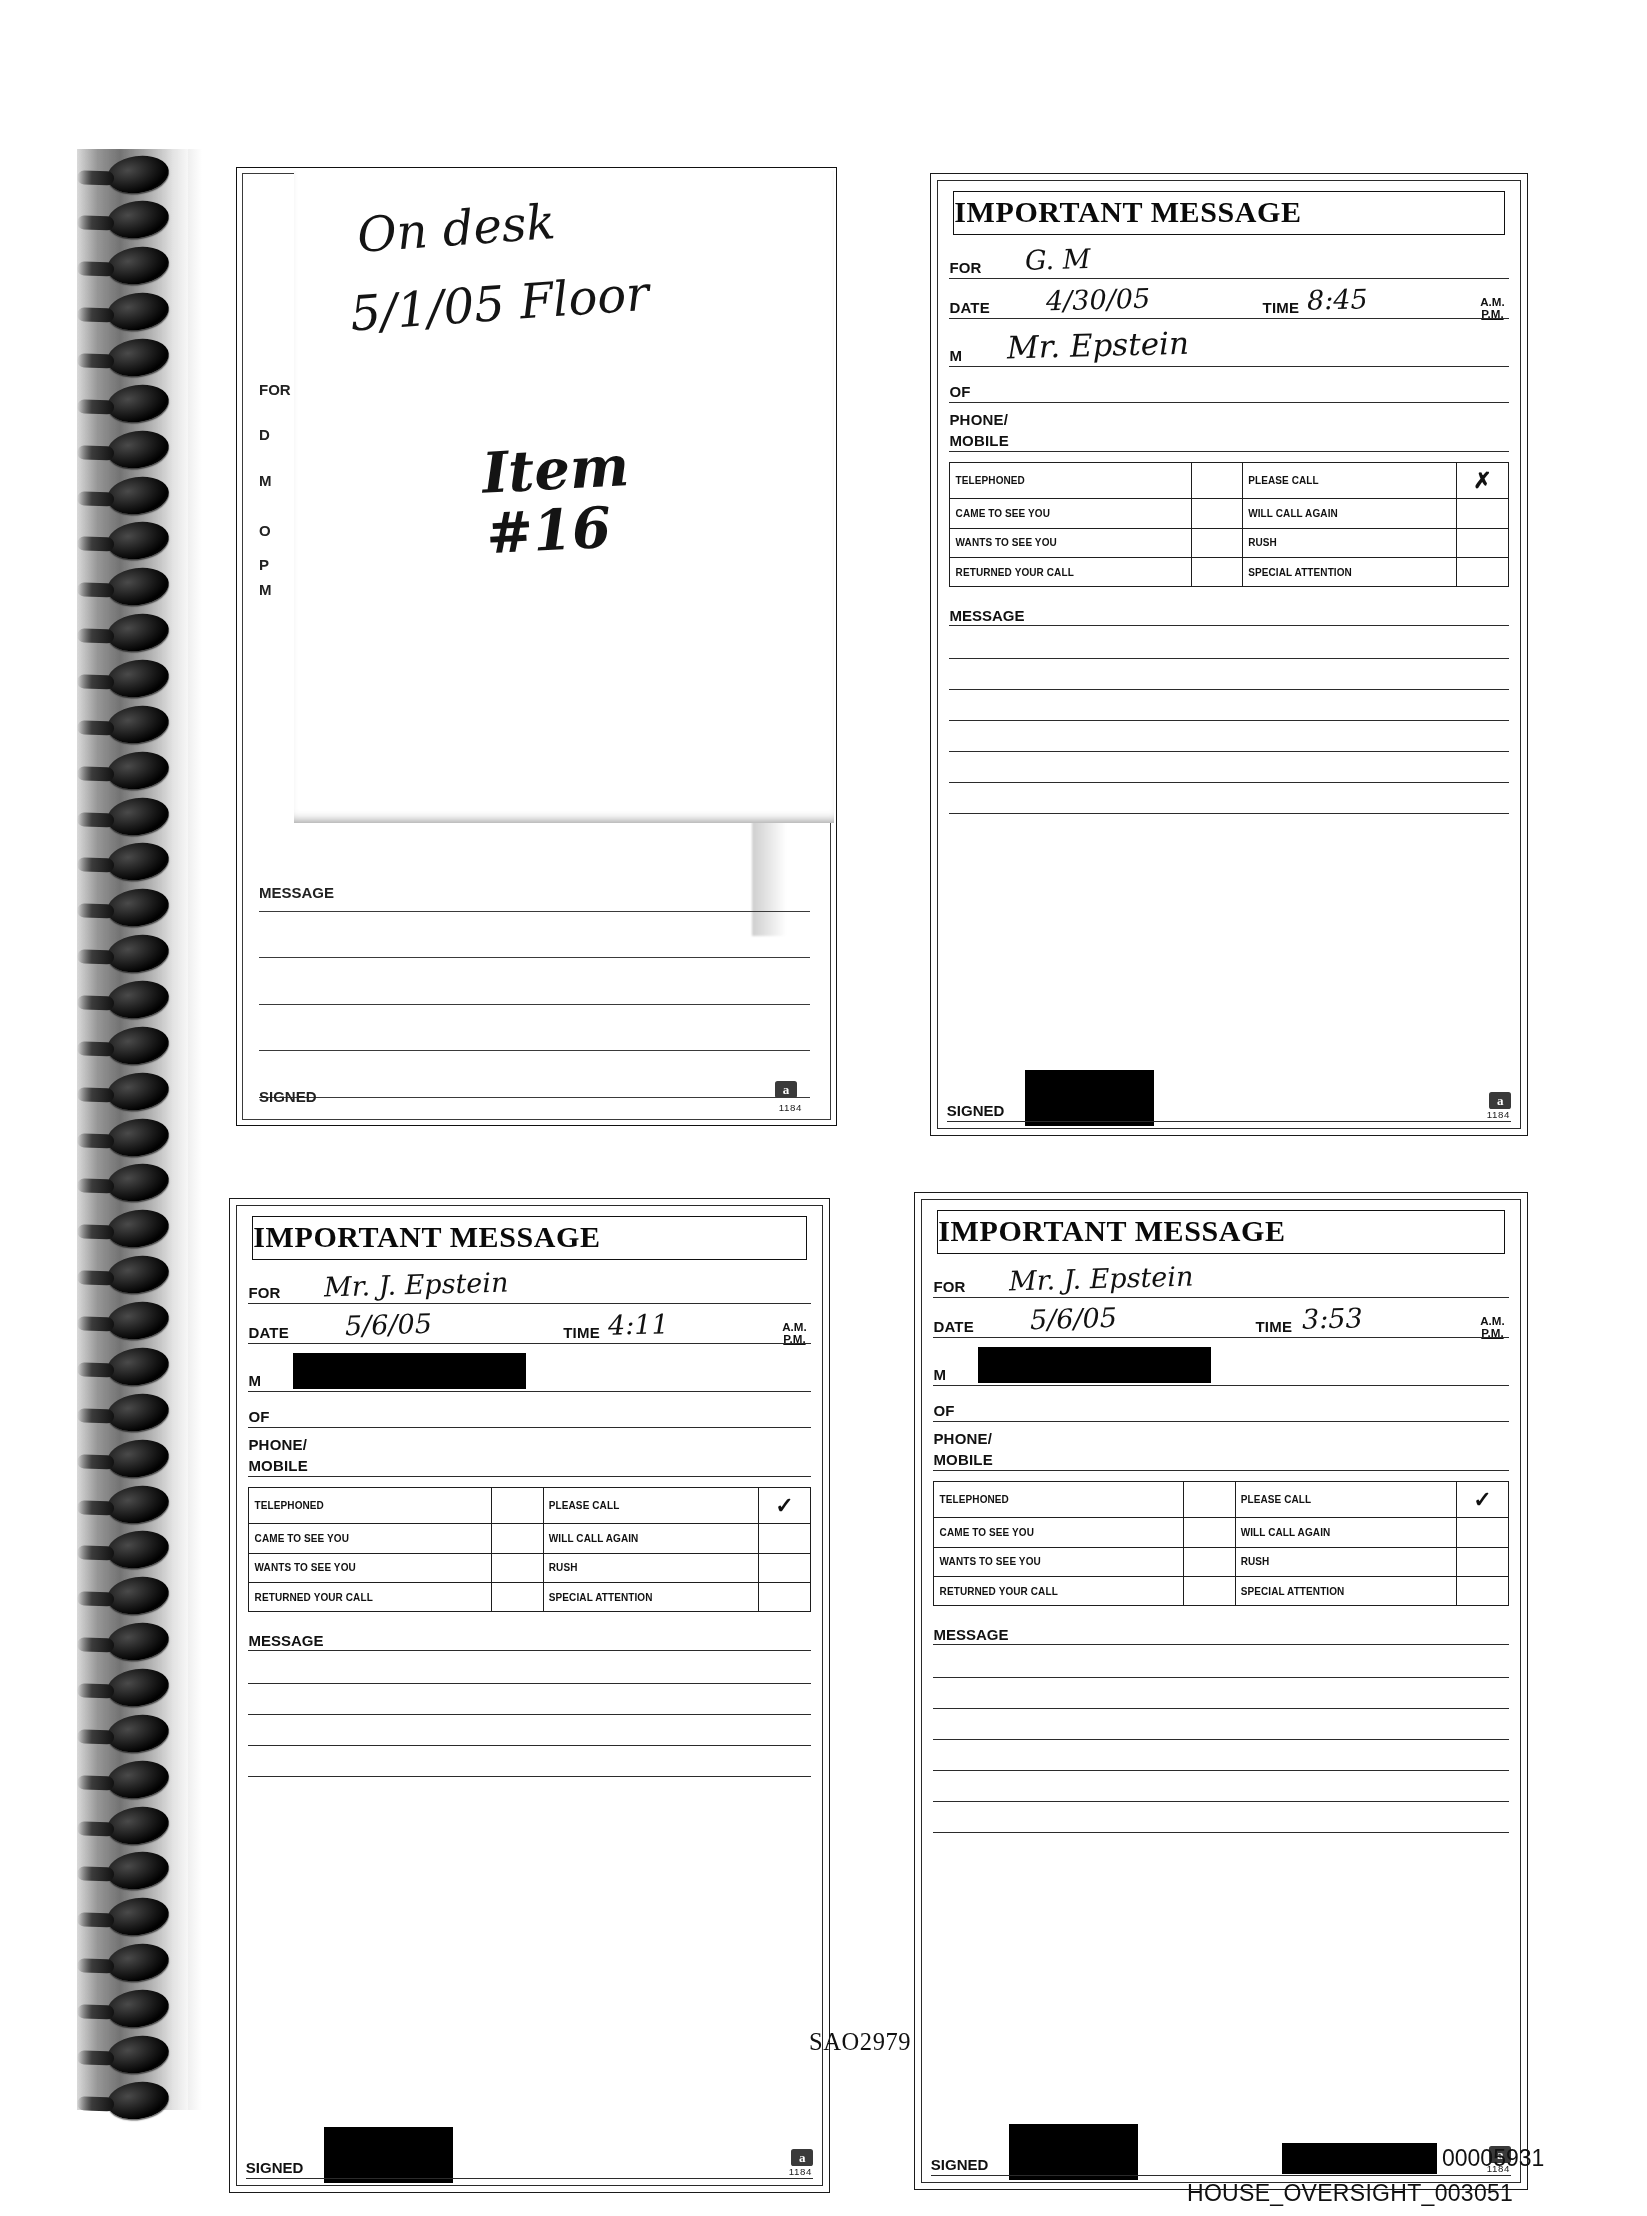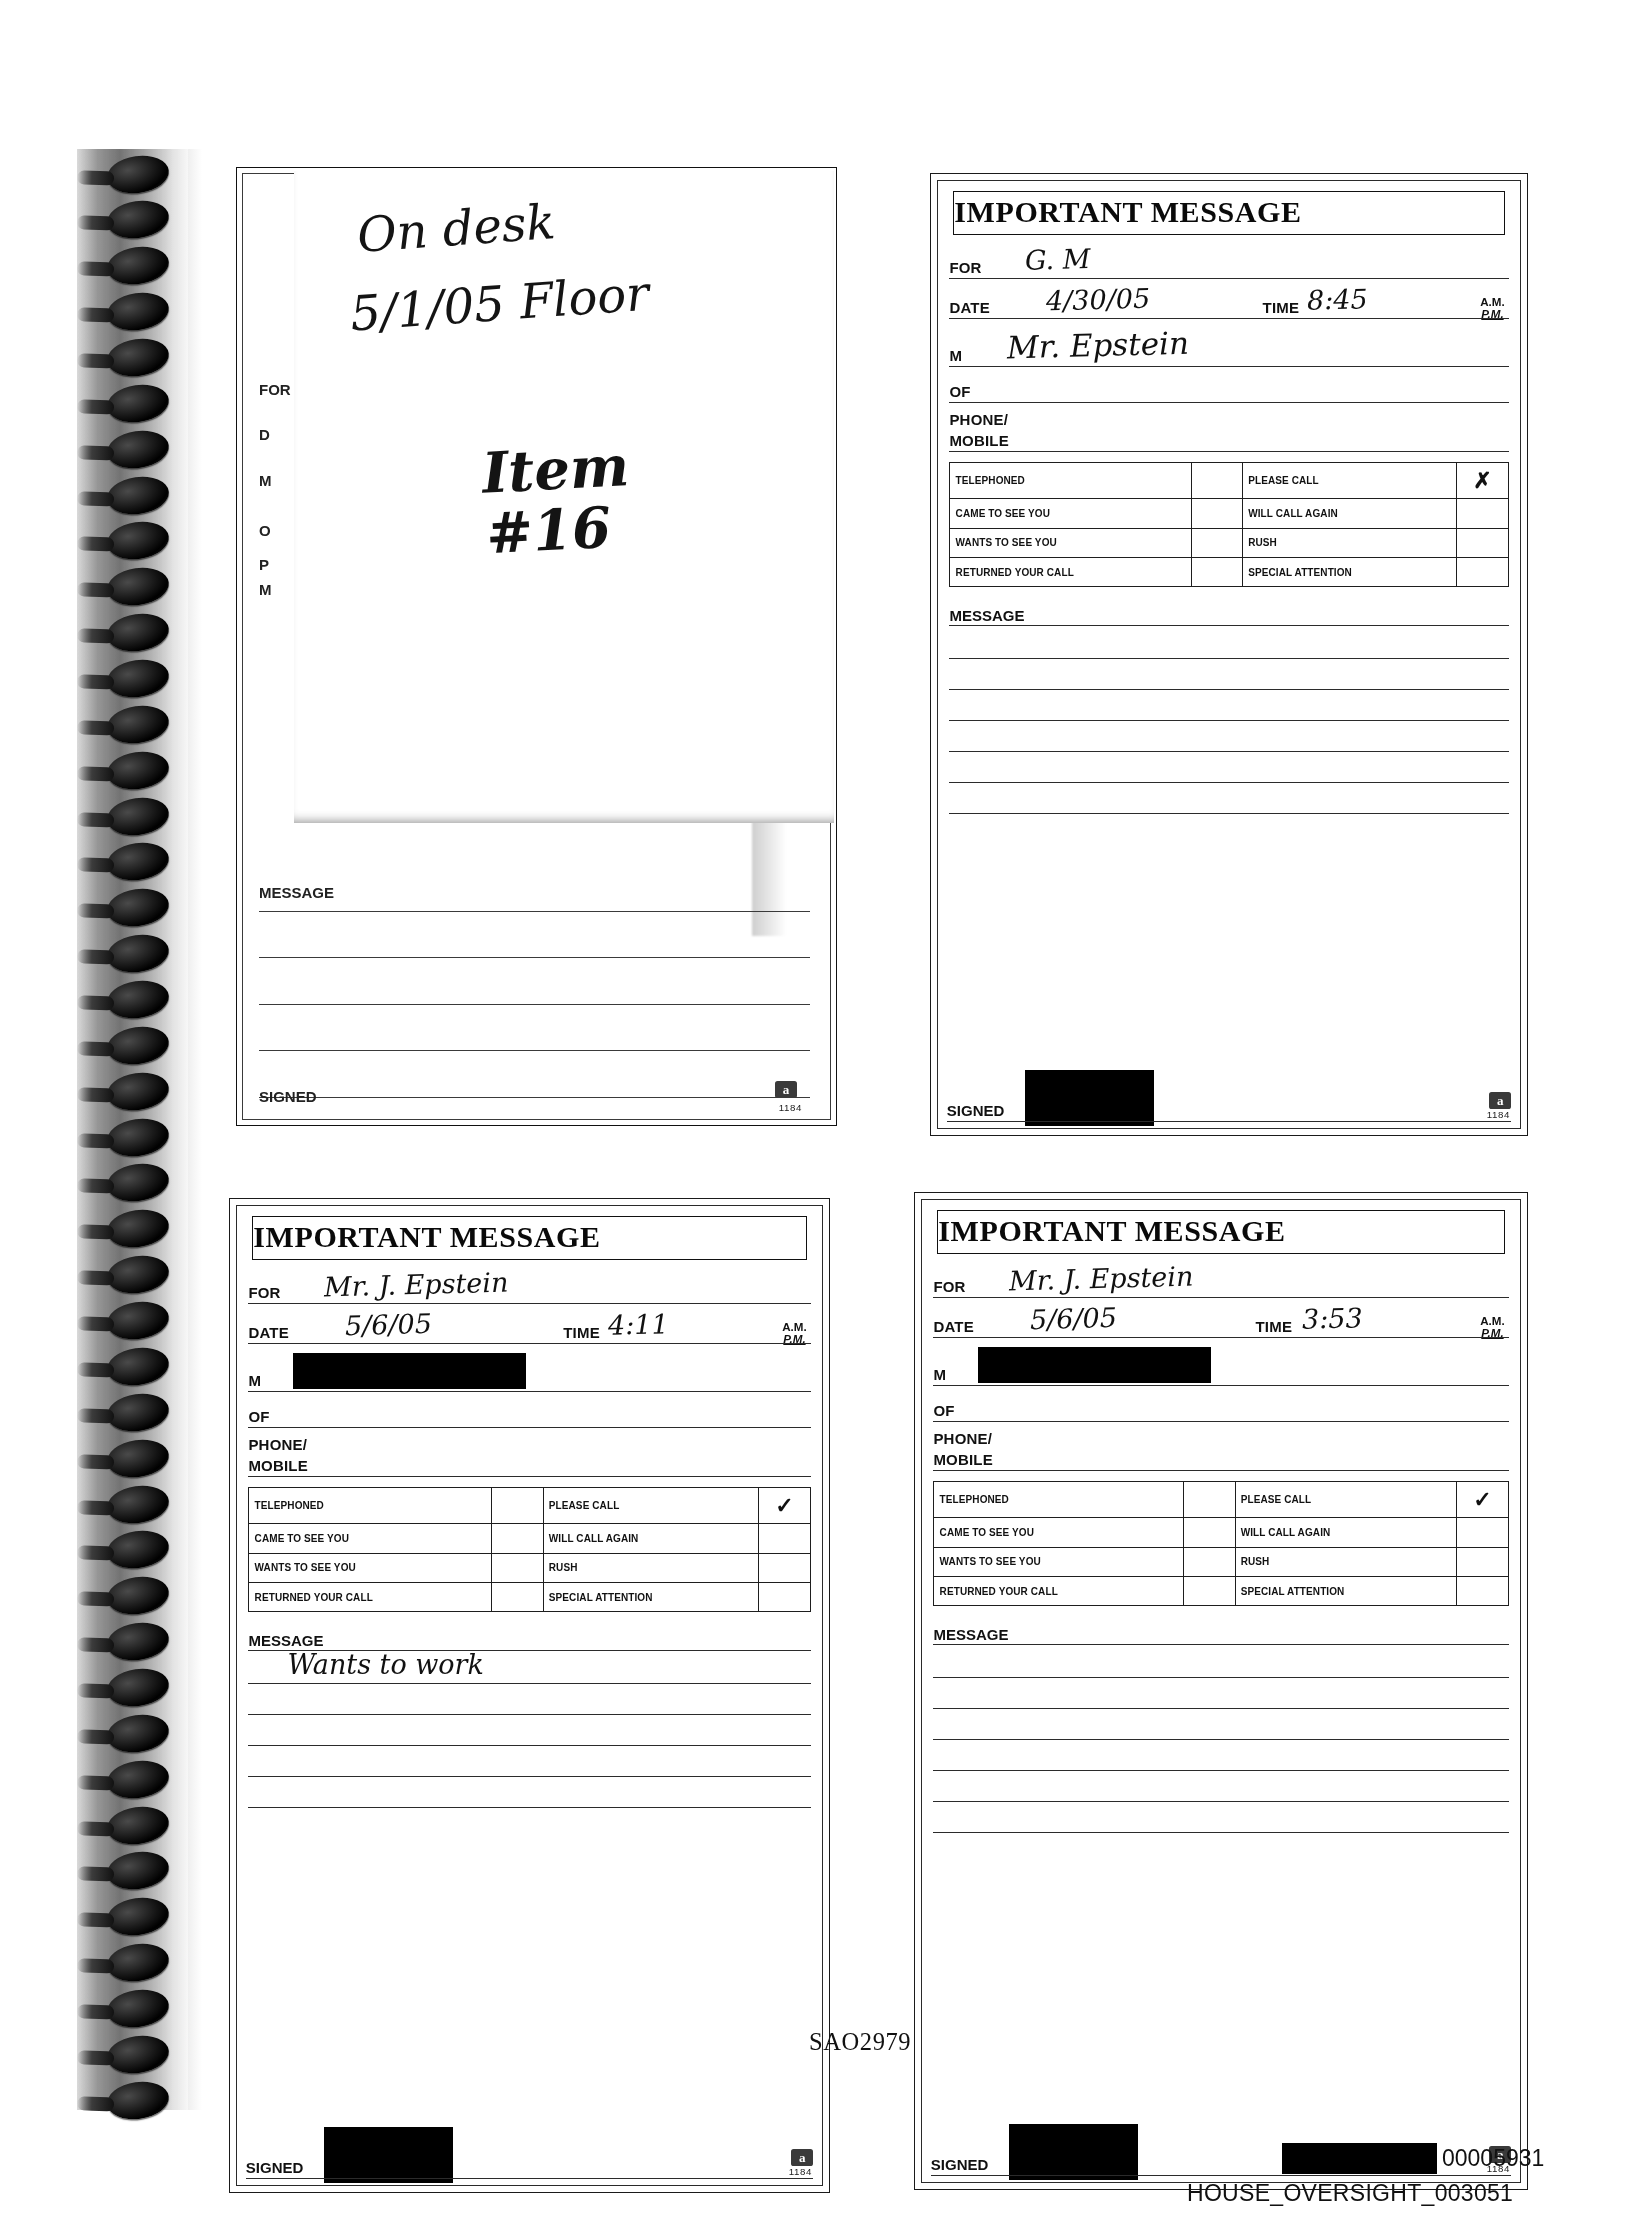--- a/index.html
+++ b/index.html
@@ -130,21 +130,21 @@
     position: absolute;
     right: 3.9px;
     bottom: 1.3px;
     font-size: 11.6px;
     font-weight: bold;
     line-height: 1.02;
     text-align: center;
     color: #111;
   }
   .ampm span { display: block; }
-  .ampm .pm { text-decoration: underline; font-style: italic; }
+  .ampm .pm { text-decoration: underline; }
 
   
   .actions {
     margin: 7.8px 2.6px 0 2.6px;
     border: 1.3px solid #1e1e1e;
     border-collapse: collapse;
     width: calc(100% - 5.2px);
   }
   .actions td {
     border: 1.3px solid #1e1e1e;
@@ -552,23 +552,20 @@
                 <td class="chk"></td>
                 <td>SPECIAL ATTENTION</td>
                 <td class="chk"></td>
               </tr>
             </tbody>
           </table>
           <div class="message-label">
             <span class="lbl">MESSAGE</span>
             <span class="line"></span>
           </div>
-          <div class="mline">
-            <span class="hand">Wants to work</span>
-          </div>
           <div class="mline"></div>
           <div class="mline"></div>
           <div class="mline"></div>
           <div class="mline"></div>
           <div class="signed">
             <span class="lbl">SIGNED</span>
             <div class="redact" style="left:78px; bottom:-3.9px; width:129px; height:56px;"></div>
             <span class="line"></span>
           </div>
           <div class="amp-logo">a</div>

